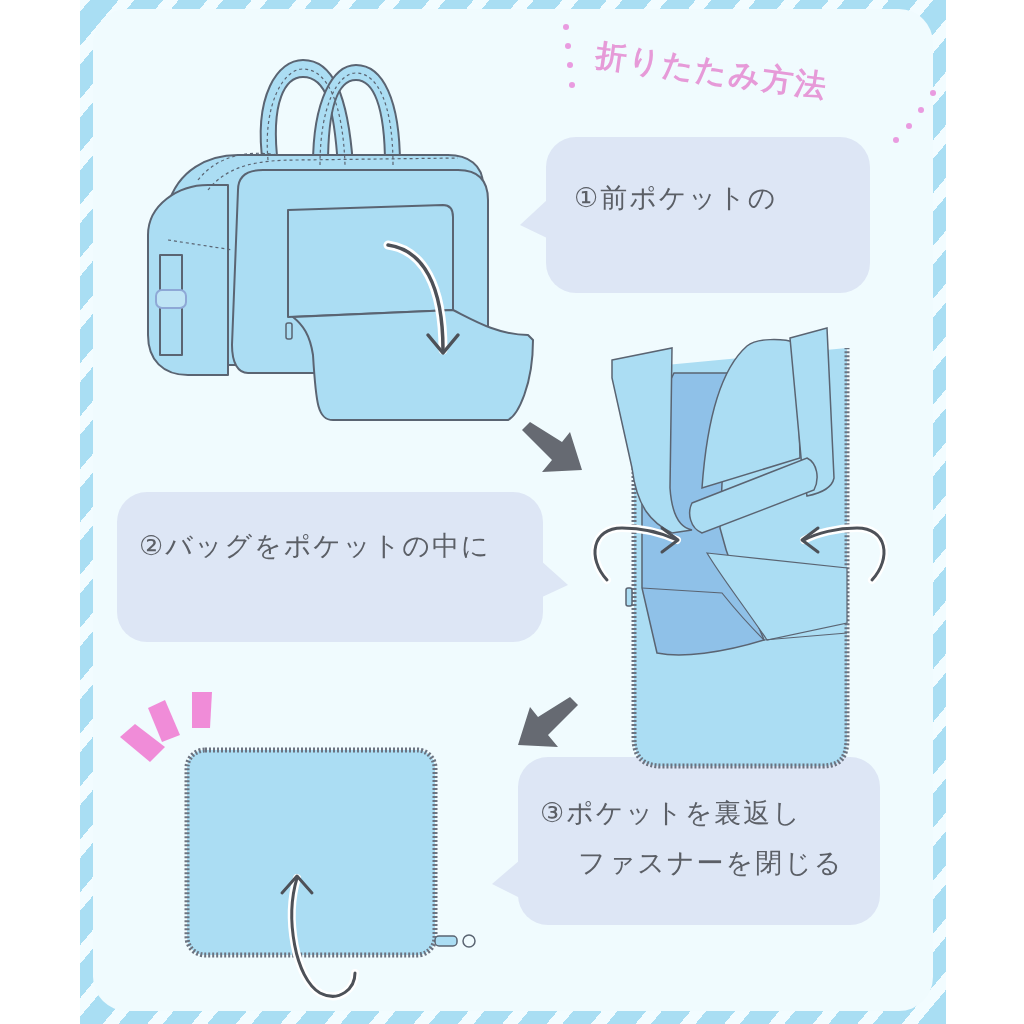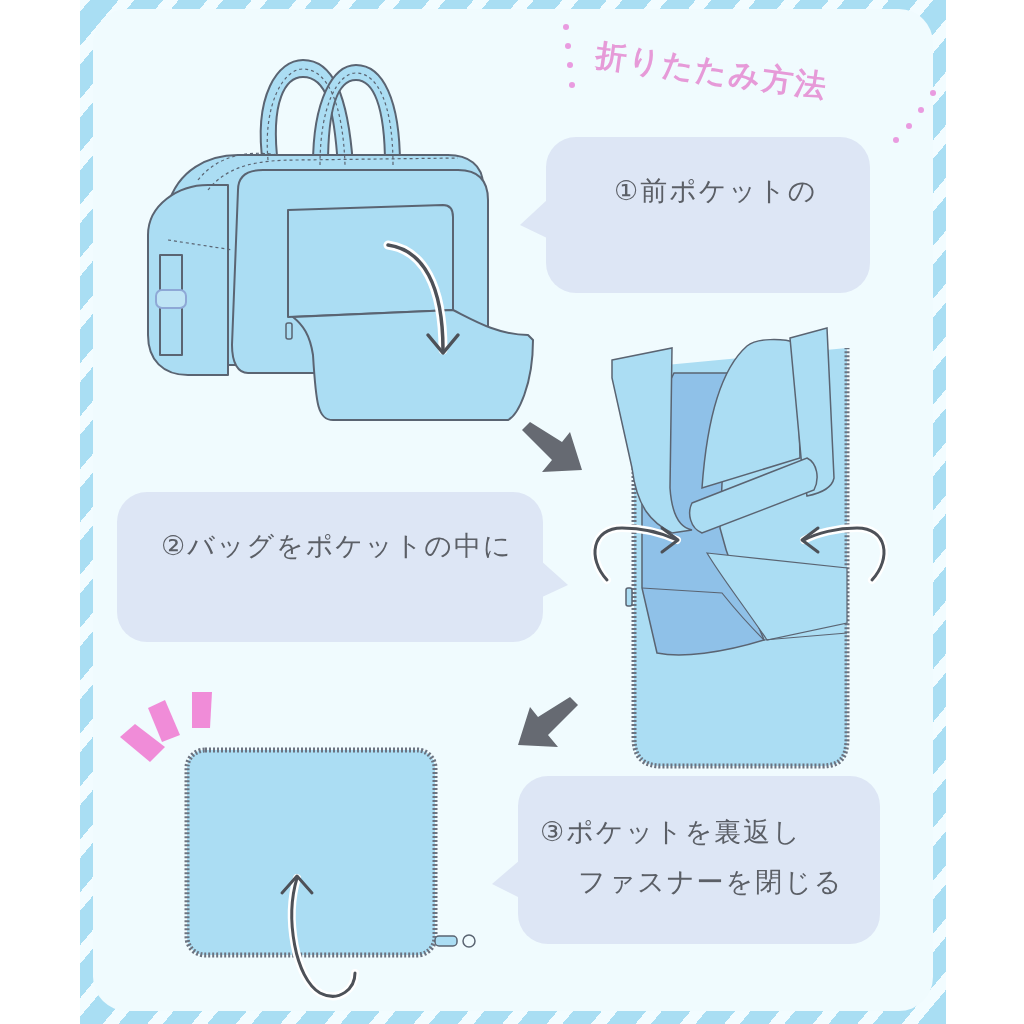--- a/index.html
+++ b/index.html
@@ -42,34 +42,34 @@
   <div class="dot" style="left:569px;top:82px;"></div>
 </div>
 <div>
   <div class="dot" style="left:930px;top:90px;"></div>
   <div class="dot" style="left:918px;top:107px;"></div>
   <div class="dot" style="left:906px;top:123px;"></div>
   <div class="dot" style="left:893px;top:137px;"></div>
 </div>
 
 <div class="bubble" style="left:546px;top:137px;width:324px;height:156px;">
-  <span class="line" style="position:absolute;left:28px;top:30px;margin-left:40px;">①前ポケットの</span>
+  <span class="line" style="position:absolute;left:28px;top:37px;">①前ポケットの</span>
 </div>
 <svg width="30" height="40" style="left:520px;top:200px;">
   <polygon points="27,0 0,25 27,38" fill="#dde6f5"></polygon>
 </svg>
 
 <div class="bubble" style="left:117px;top:492px;width:426px;height:150px;">
-  <span class="line" style="position:absolute;left:44px;top:30px;">②バッグをポケットの中に</span>
+  <span class="line" style="position:absolute;left:22px;top:30px;">②バッグをポケットの中に</span>
 </div>
 <svg width="30" height="40" style="left:540px;top:560px;">
   <polygon points="0,0 28,25 0,38" fill="#dde6f5"></polygon>
 </svg>
 
-<div class="bubble" style="left:518px;top:776px;width:362px;height:168px;">
+<div class="bubble" style="left:518px;top:757px;width:362px;height:168px;">
   <span class="line" style="position:absolute;left:22px;top:32px;">③ポケットを裏返し</span>
   <span class="line" style="position:absolute;left:60px;top:82px;font-family:Liberation Serif, serif;">ファスナーを閉じる</span>
 </div>
 <svg width="30" height="40" style="left:492px;top:860px;">
   <polygon points="28,0 0,24 28,38" fill="#dde6f5"></polygon>
 </svg>
 
 <svg width="400" height="380" style="left:138px;top:55px;">
   <g stroke="#5a6472" stroke-width="2" fill="#abddf3" stroke-linejoin="round">
 

